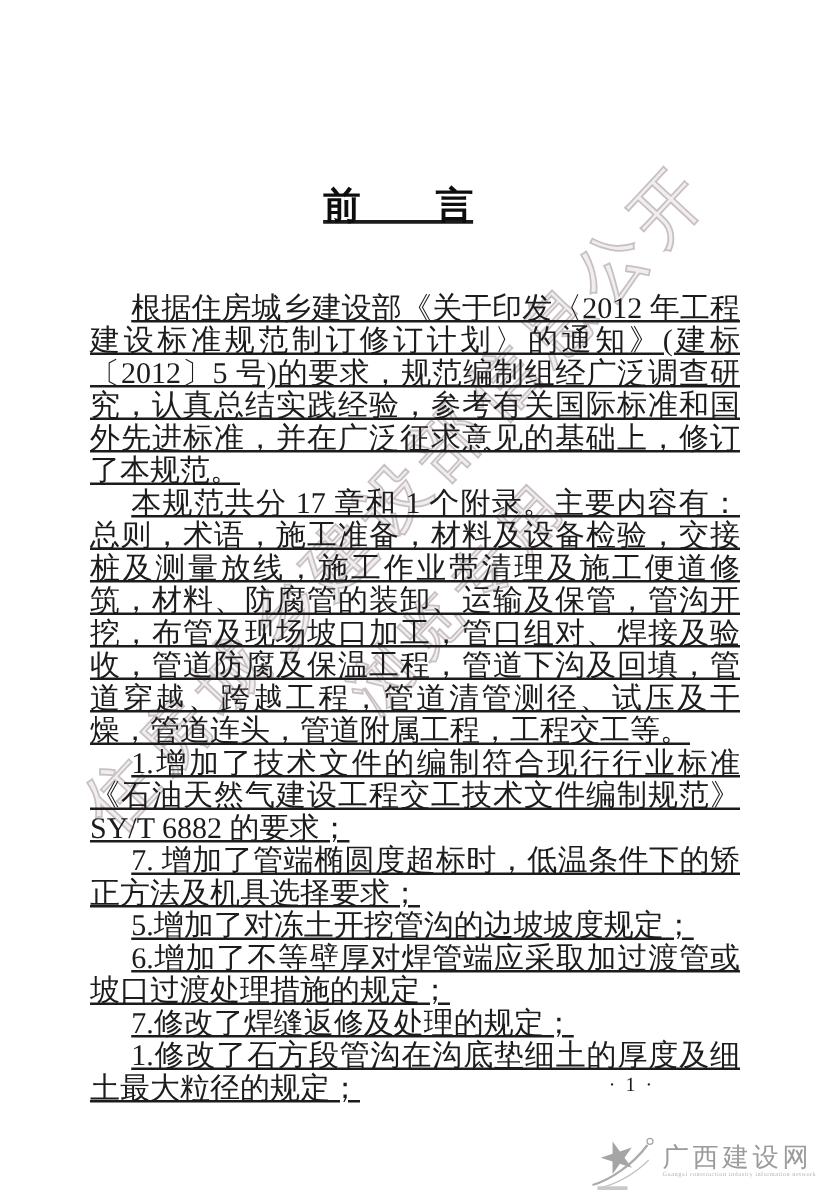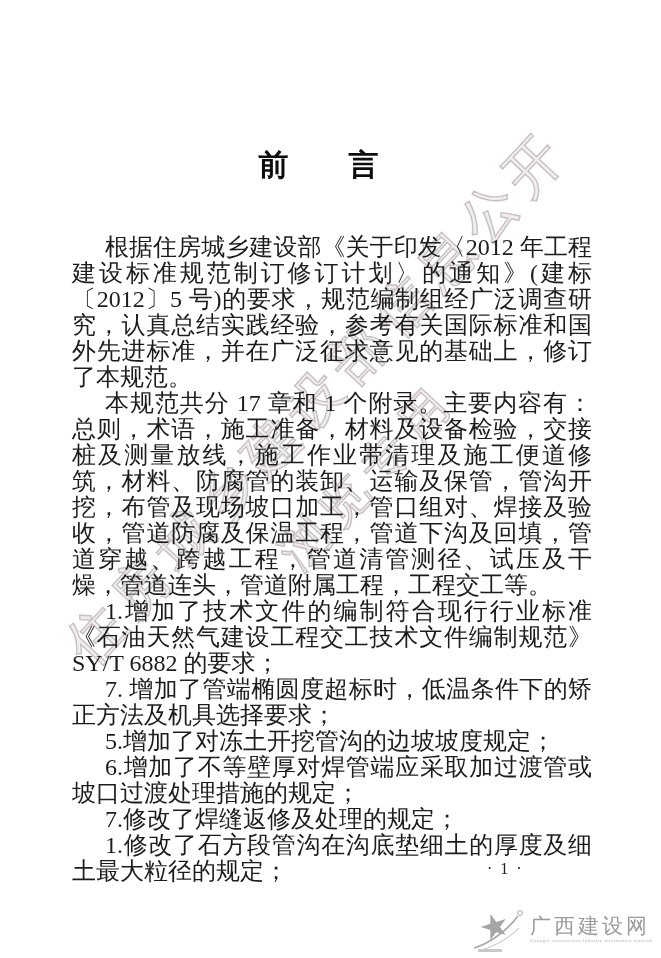--- a/index.html
+++ b/index.html
@@ -18,21 +18,21 @@
     transform:translate(-50%,-50%) rotate(-47deg);
     font-family:"Liberation Serif","DejaVu Serif",serif;
     color:rgba(203,194,198,0.28);
     -webkit-text-stroke:1.4px var(--wm,#c9c0c4);
     z-index:1;
     pointer-events:none;
   }
   .wm-1{ left:318px; top:398px; font-size:56px; letter-spacing:8px; }
   .wm-2{ left:368px; top:476px; font-size:48px; letter-spacing:10px; }
   
-  .content-layer{ position:relative; z-index:2; }
+  .content-layer{ position:relative; z-index:2;text-decoration:underline; }
   .doc-title{
     margin:0;
     padding-top:146px;
     margin-bottom:50px;
     position:relative; left:-12px;
     text-align:center;
     font-family:"Liberation Sans","DejaVu Sans",sans-serif;
     font-weight:700;
     font-size:30px;
     line-height:38px;

